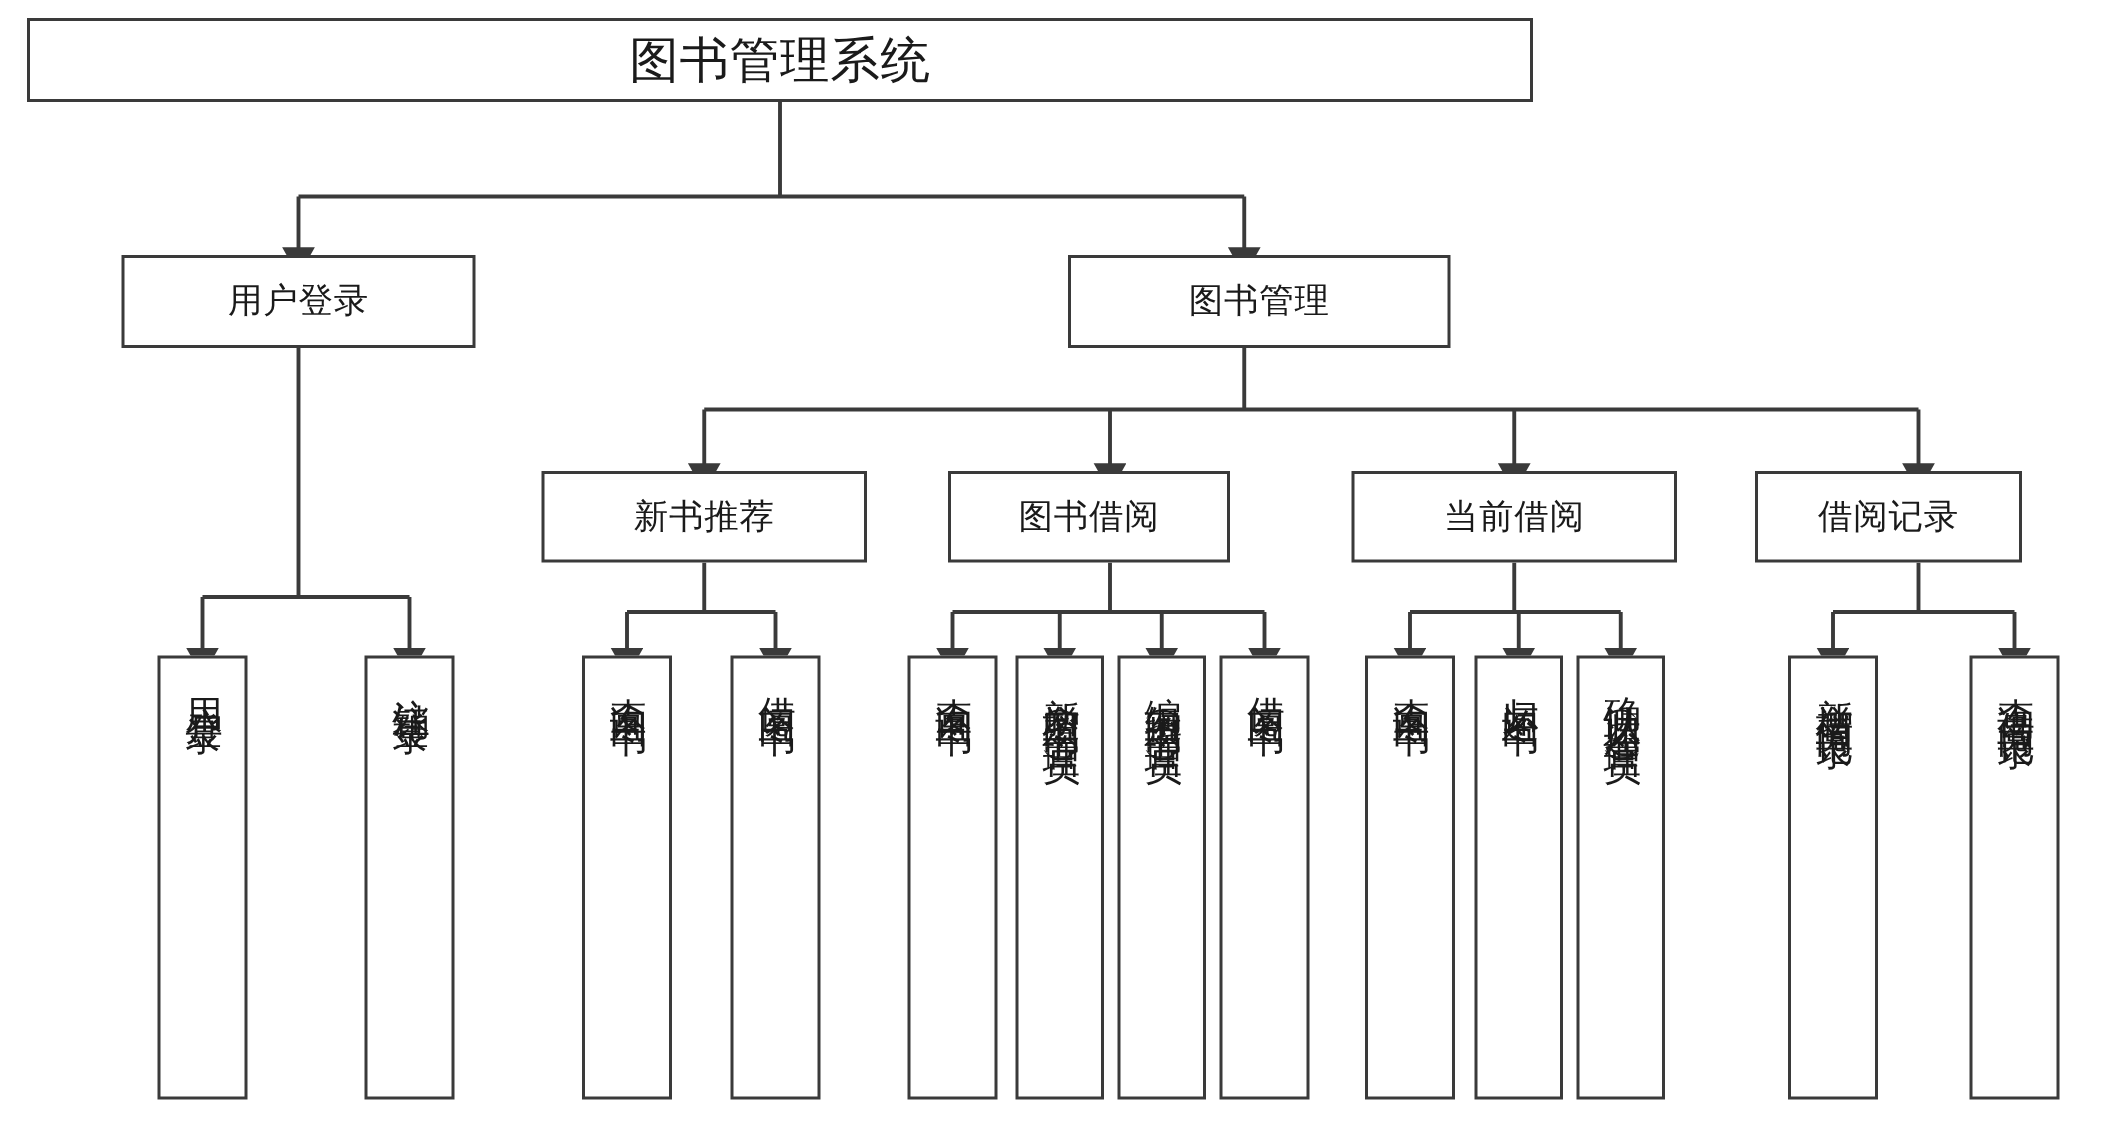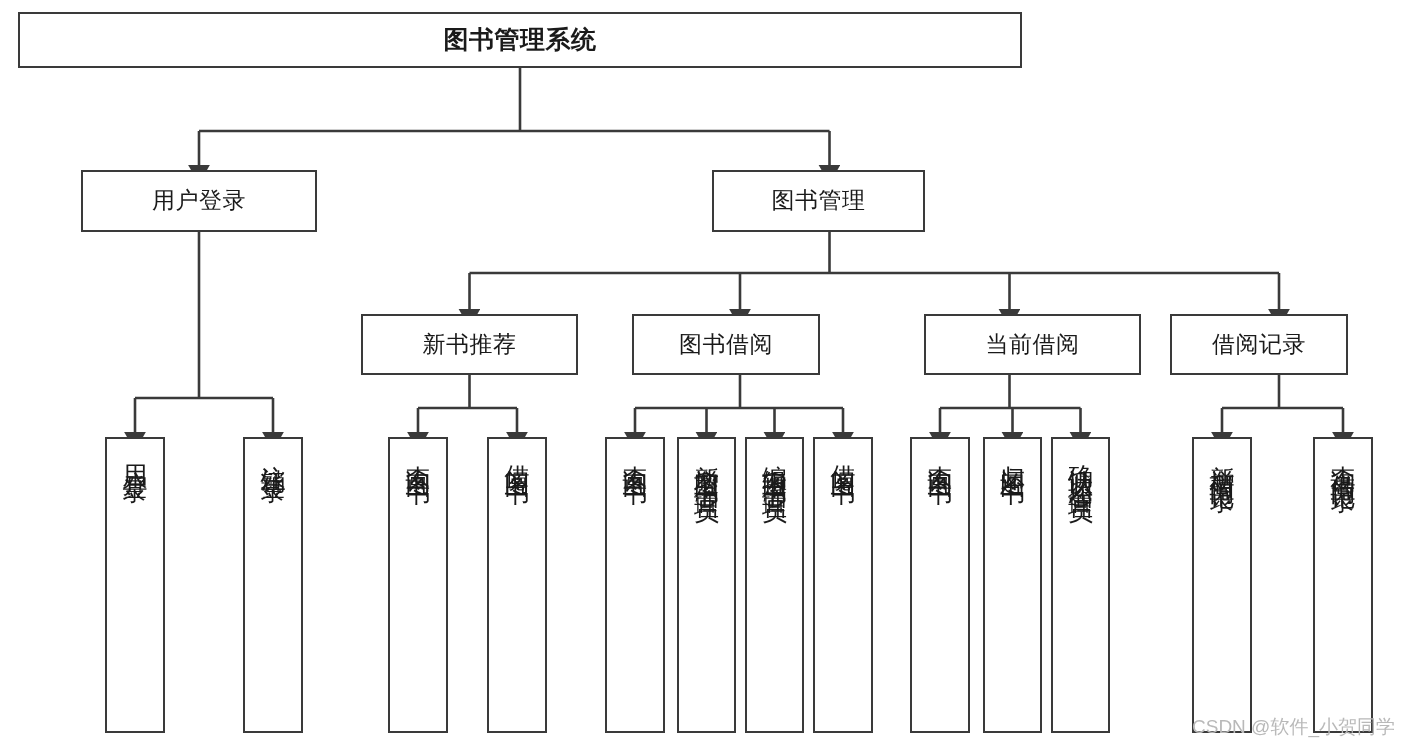--- a/index.html
+++ b/index.html
@@ -36,22 +36,21 @@
     color: #1a1a1a;
   }
   .node-label {
     display: block;
     text-align: center;
     line-height: 1.18;
     letter-spacing: 0.5px;
   }
   
   .node.level-root {
-    font-size: 25px;
-    font-weight: bold;
+    font-size: 33px;
   }
   
   .node.level-2, .node.level-3 {
     font-size: 23px;
   }
   
   .node.leaf {
     font-size: 25px;
     align-items: flex-start;
     justify-content: center;
@@ -121,30 +120,30 @@
       </g>
   </svg>
 
   <div id="node-layer">
       <div class="node level-root" style="left: 18px; top: 12px; width: 1004px; height: 56px;">
         <span class="node-label">图书管理系统</span>
       </div>
       <div class="node level-2" style="left: 81px; top: 170px; width: 236px; height: 62px;">
         <span class="node-label">用户登录</span>
       </div>
-      <div class="node level-2" style="left: 712px; top: 170px; width: 213px; height: 62px;">
+      <div class="node level-2" style="left: 712px; top: 170px; width: 255px; height: 62px;">
         <span class="node-label">图书管理</span>
       </div>
       <div class="node level-3" style="left: 361px; top: 314px; width: 217px; height: 61px;">
         <span class="node-label">新书推荐</span>
       </div>
       <div class="node level-3" style="left: 632px; top: 314px; width: 188px; height: 61px;">
         <span class="node-label">图书借阅</span>
       </div>
-      <div class="node level-3" style="left: 901px; top: 314px; width: 217px; height: 61px; margin-left: 23px;">
+      <div class="node level-3" style="left: 901px; top: 314px; width: 217px; height: 61px;">
         <span class="node-label">当前借阅</span>
       </div>
       <div class="node level-3" style="left: 1170px; top: 314px; width: 178px; height: 61px;">
         <span class="node-label">借阅记录</span>
       </div>
       <div class="node leaf" style="left: 105px; top: 437px; width: 60px; height: 296px;">
         <span class="node-label">用户登录</span>
       </div>
       <div class="node leaf" style="left: 243px; top: 437px; width: 60px; height: 296px;">
         <span class="node-label">注销登录</span>
@@ -177,15 +176,14 @@
         <span class="node-label">确认归还（管理员）</span>
       </div>
       <div class="node leaf" style="left: 1192px; top: 437px; width: 60px; height: 296px;">
         <span class="node-label">新增借阅记录</span>
       </div>
       <div class="node leaf" style="left: 1313px; top: 437px; width: 60px; height: 296px;">
         <span class="node-label">查询借阅记录</span>
       </div>
     </div>
 
-  <div class="watermark" style="left: 1192px; top: 714px;">CSDN @软件_小贺同学</div>
 
 </div>
 
 </body></html>

